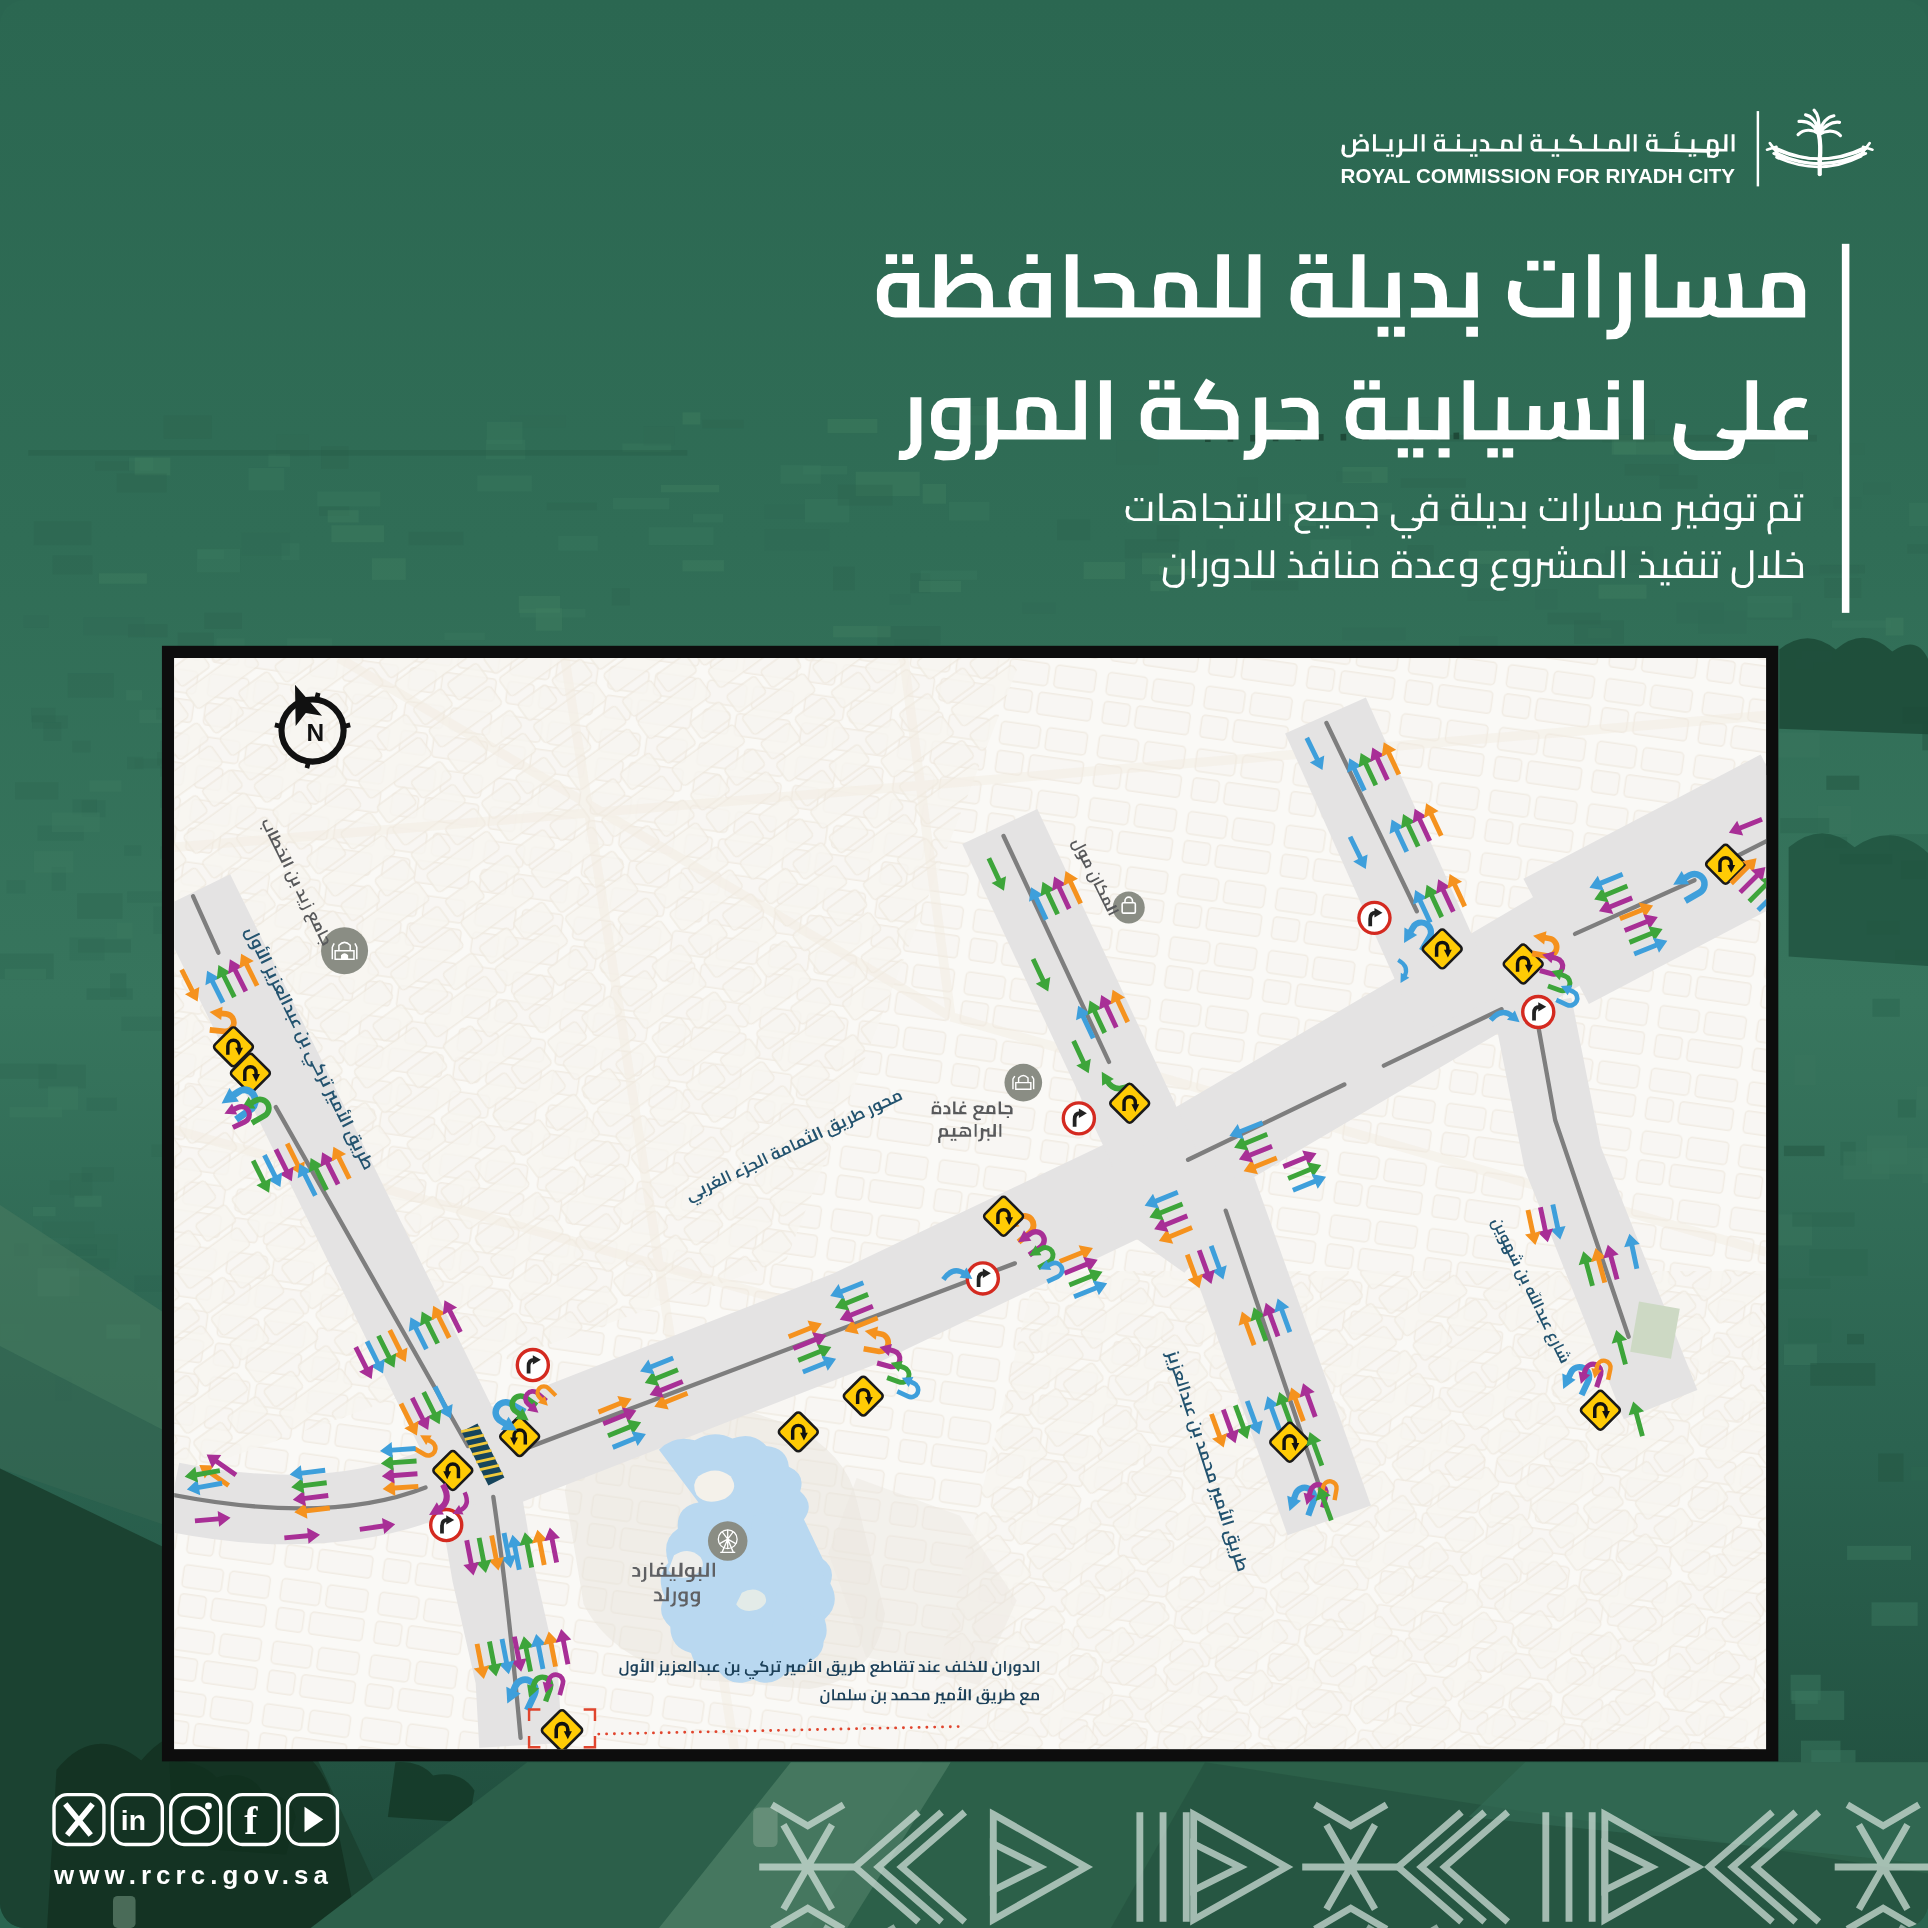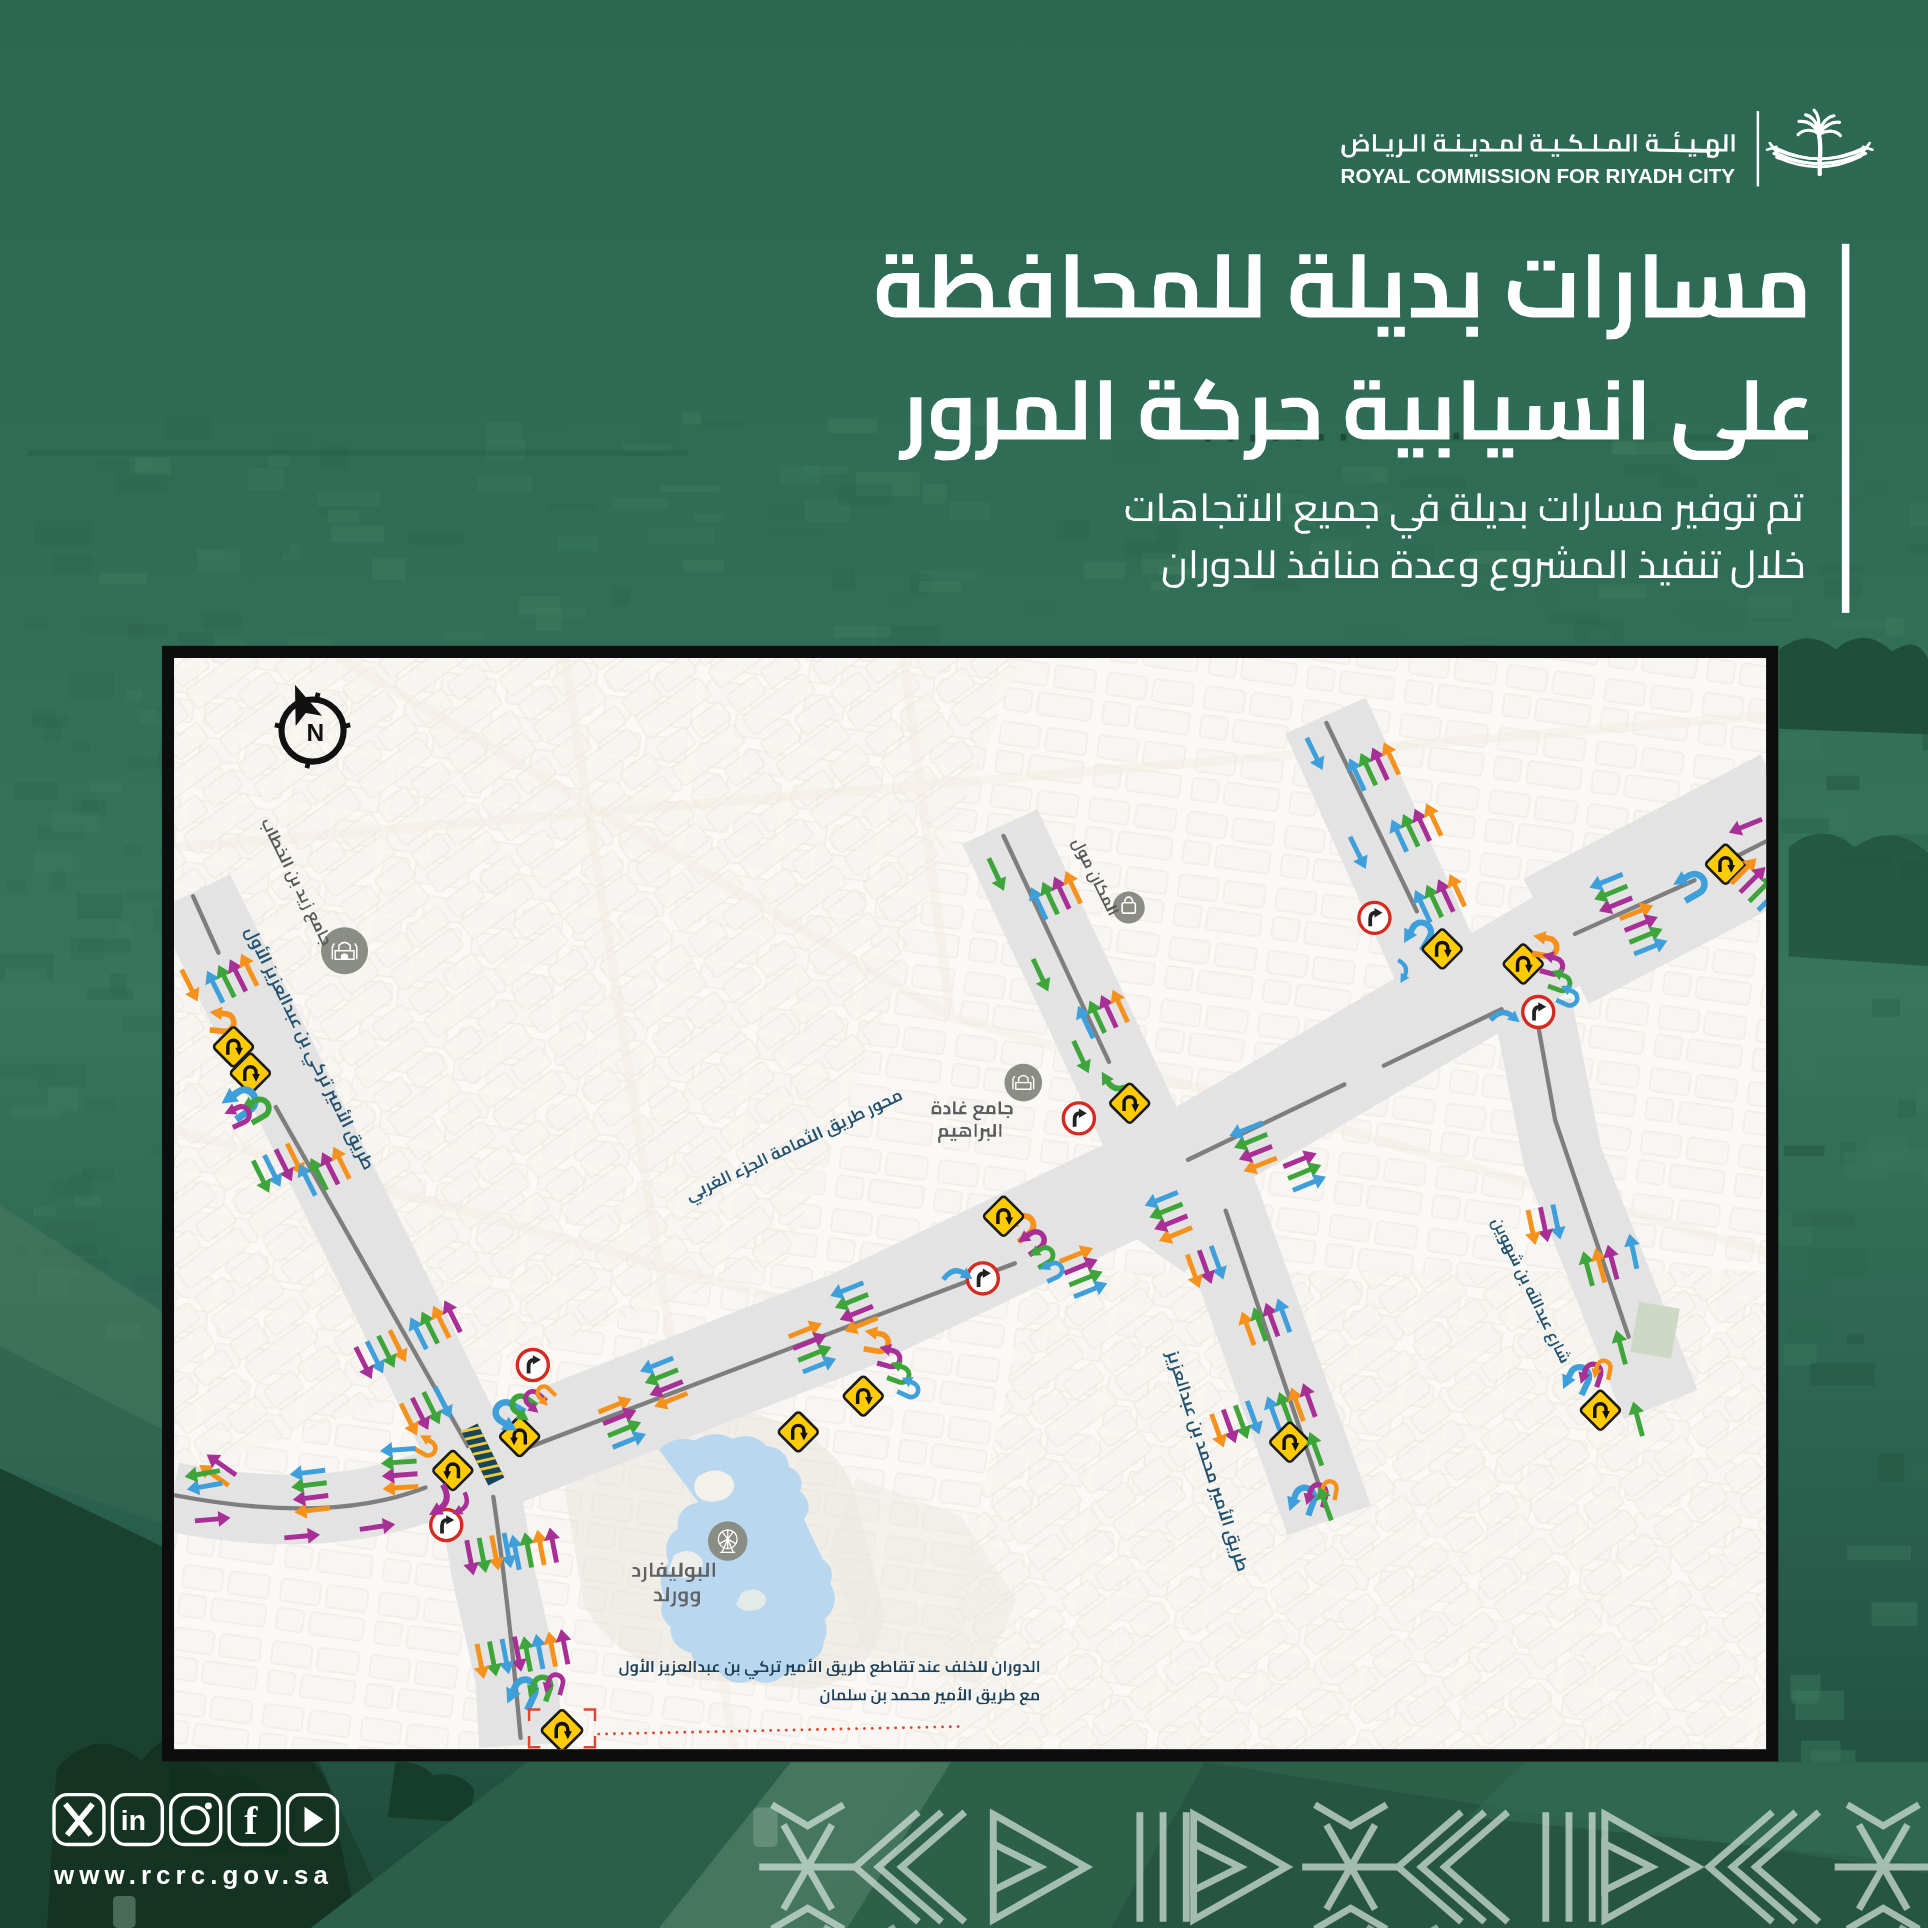--- a/index.html
+++ b/index.html
@@ -1,14 +1,14 @@
 <!DOCTYPE html>
 <html style="font-size:15px"><head><meta charset="utf-8"><style>
 html,body{margin:0;padding:0;background:#2a6550;}
-#page{position:relative;width:1928px;height:1928px;overflow:hidden;font-family:"Liberation Sans",sans-serif;}
+#page{position:relative;width:1928px;height:1928px;overflow:hidden;font-family:"Liberation Sans",sans-serif;border-radius:25px;}
 </style></head><body>
 <div id="page">
 <svg width="1928" height="1928" viewBox="0 0 2048 2048">
 <defs>
 <linearGradient id="bgG" x1="0" y1="0" x2="0" y2="1">
 <stop offset="0" stop-color="#2b6751"></stop>
           <stop offset="0.28" stop-color="#306d56"></stop>
 <stop offset="0.52" stop-color="#37755d"></stop>
           <stop offset="0.75" stop-color="#2b6350"></stop>
 <stop offset="1" stop-color="#1e4a3a"></stop>

